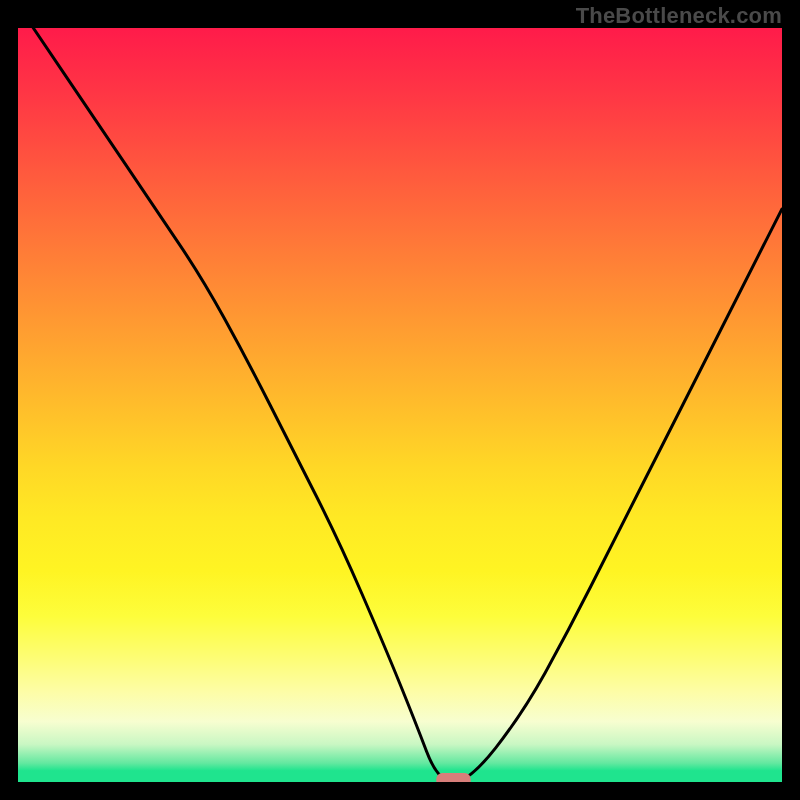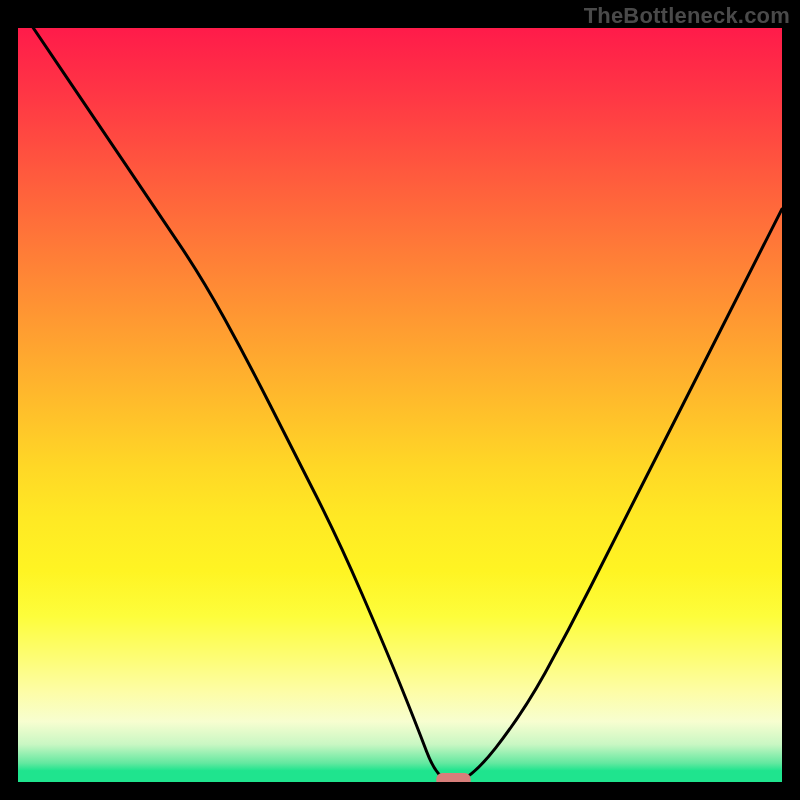--- a/index.html
+++ b/index.html
@@ -13,21 +13,21 @@
   }
   .frame {
     position: relative;
     width: 800px;
     height: 800px;
     background: #000;
   }
   .attribution {
     position: absolute;
     top: 3px;
-    right: 10px;
+    right: 18px;
     color: #4a4a4a;
     font-size: 22px;
     font-weight: bold;
     letter-spacing: 0.2px;
     z-index: 5;
   }
   .plot-area {
     position: absolute;
     left: 18px;
     top: 28px;

